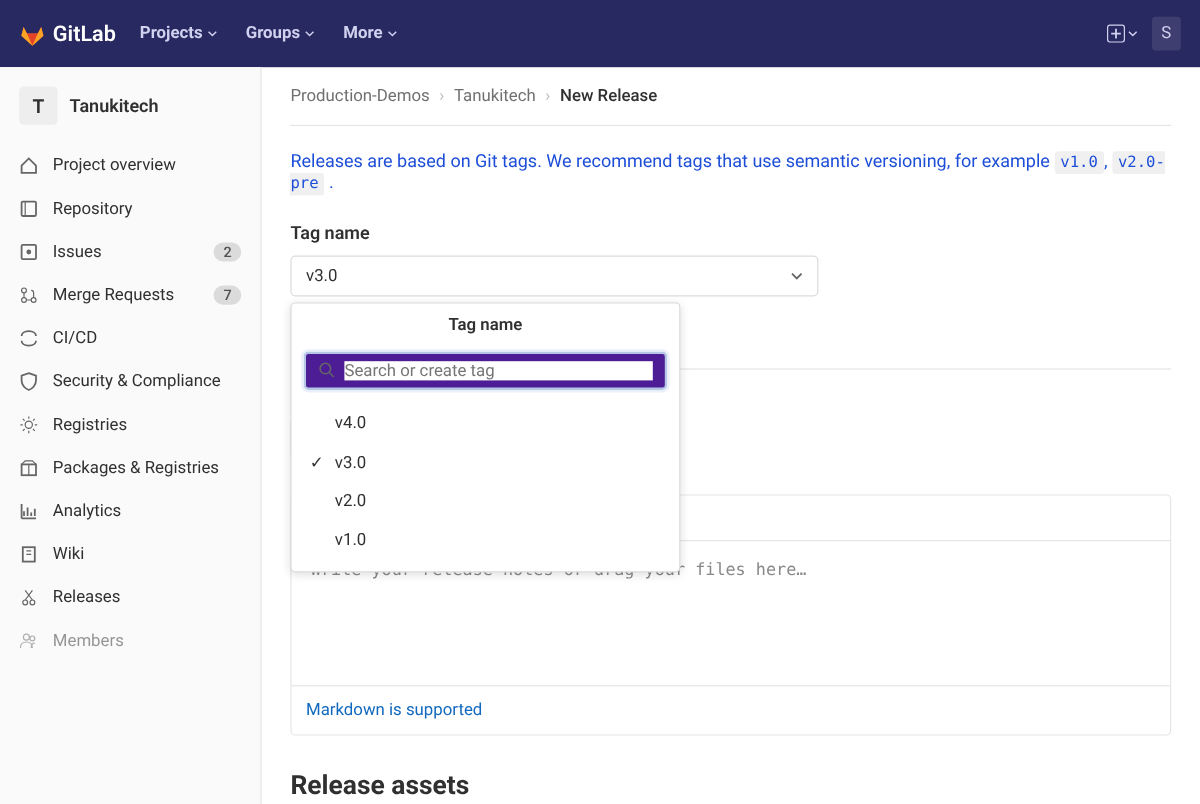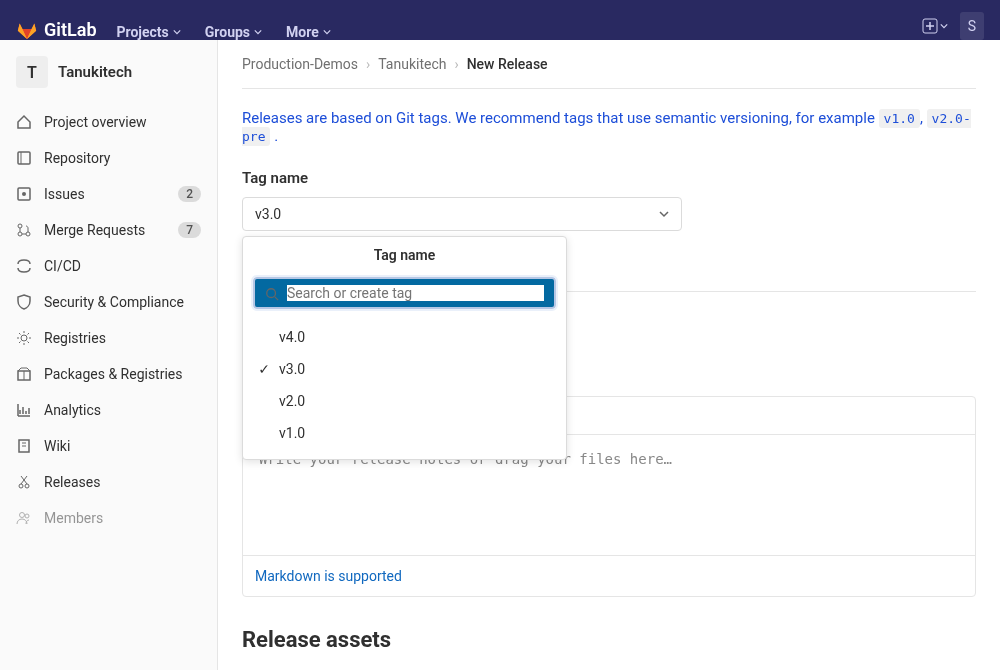--- a/index.html
+++ b/index.html
@@ -1,18 +1,18 @@
 <!DOCTYPE html>
 <html><head>
 <meta charset="utf-8">
 <style>
 * { box-sizing: border-box; margin: 0; padding: 0; }
 body { font-family: -apple-system, BlinkMacSystemFont, "Segoe UI", Roboto, sans-serif; font-size: 14px; color: #303030; width: 1000px; height: 670px; overflow: hidden; }
 
-.topbar { background: #292961; height: 40px; display: flex; align-items: flex-end; padding: 0 16px; color: #fff; }
+.topbar { background: #292961; height: 56px; display: flex; align-items: center; padding: 0 16px; color: #fff; }
 .logo { display: flex; align-items: center; font-size: 18px; font-weight: 600; margin-right: 20px; }
 .logo svg { margin-right: 6px; }
 .topnav { display: flex; gap: 24px; flex: 1; }
 .topnav-item { color: #d1d1f0; font-size: 14px; cursor: pointer; display: flex; align-items: center; gap: 4px; font-weight: bold; }
 .top-right { display: flex; align-items: center; gap: 12px; }
 .plus-btn { display: flex; align-items: center; gap: 2px; color: #d1d1f0; cursor: pointer; }
 .search-btn { background: rgba(255,255,255,0.1); padding: 6px 8px; border-radius: 3px; color: #d1d1f0; cursor: pointer; }
 
 .layout { display: flex; height: calc(670px - 40px); }
 .sidebar { width: 218px; background: #fafafa; border-right: 1px solid #e5e5e5; padding: 8px 0; overflow-y: auto; }
@@ -33,21 +33,21 @@
 
 .intro { margin: 20px 0 24px; font-size: 15px; color: #1d4ed8; }
 code.inline { background: #f0f0f0; padding: 2px 5px; border-radius: 3px; font-family: Menlo, Monaco, Consolas, monospace; font-size: 13px; }
 
 .field-label { font-weight: 600; font-size: 15px; margin-bottom: 10px; }
 .dropdown-trigger { width: 440px; border: 1px solid #dbdbdb; border-radius: 4px; padding: 8px 12px; display: flex; align-items: center; justify-content: space-between; cursor: pointer; background: #fff; font-size: 14px; }
 .chev { width: 10px; height: 10px; }
 
 .dropdown-panel { position: absolute; top: 196px; left: 24px; width: 325px; background: #fff; border: 1px solid #dbdbdb; border-radius: 4px; box-shadow: 0 2px 8px rgba(0,0,0,0.12); z-index: 10; }
 .dropdown-title { text-align: center; font-weight: 600; padding: 10px 0; font-size: 14px; }
-.dropdown-search { margin: 4px 10px 8px; border: 2px solid #b6c7e5; border-radius: 4px; display: flex; align-items: flex-end; padding: 6px 10px; gap: 8px; background: #0369a1; outline: 2px solid #eaf0fa; }
+.dropdown-search { margin: 4px 10px 8px; border: 2px solid #b6c7e5; border-radius: 4px; display: flex; align-items: flex-start; padding: 6px 10px; gap: 8px; background: #4c1d95; outline: 2px solid #eaf0fa; }
 .dropdown-search input { border: none; outline: none; flex: 1; font-size: 14px; font-family: inherit; }
 .dropdown-list { padding: 4px 0 10px; }
 .dd-item { display: flex; align-items: center; padding: 8px 14px; gap: 8px; cursor: pointer; font-size: 14px; }
 .dd-check { width: 14px; display: flex; justify-content: center; }
 
 .hidden-form { margin-top: 60px; border-top: 1px solid #e5e5e5; padding-top: 40px; }
 .ms-box { width: 320px; border: 1px solid #dbdbdb; border-radius: 4px; padding: 8px 12px; margin-bottom: 30px; background: #fff; }
 .notes-box { border: 1px solid #e5e5e5; border-radius: 4px; }
 .notes-tabs { border-bottom: 1px solid #e5e5e5; padding: 0 12px; display: flex; }
 .notes-tab { padding: 10px 4px; border-bottom: 2px solid #6666c4; font-size: 13px; }

